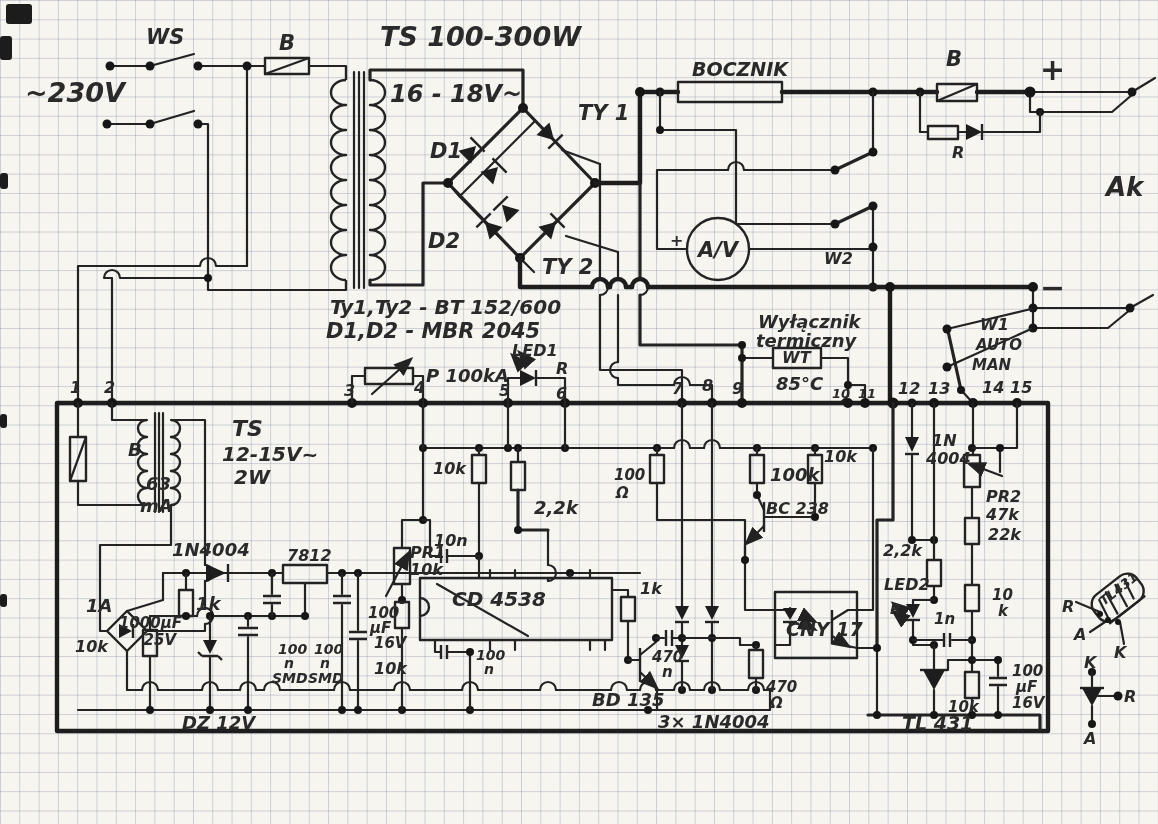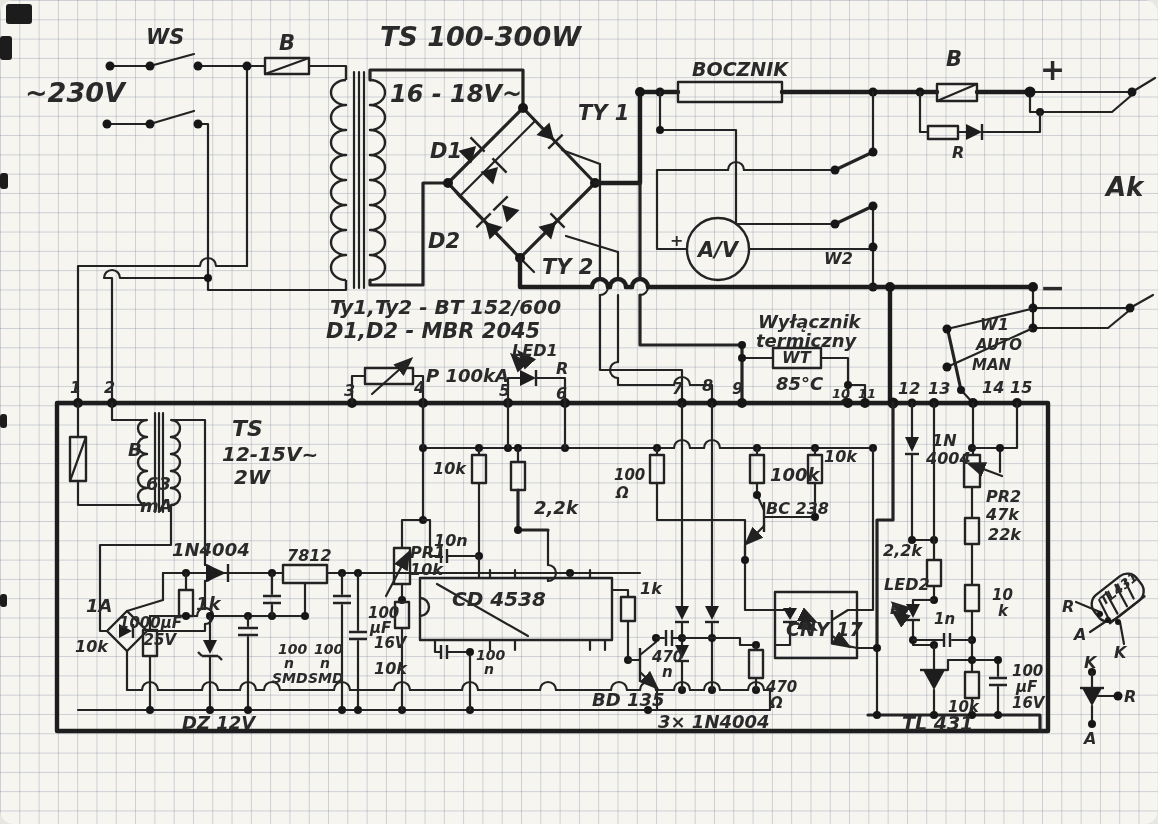--- a/index.html
+++ b/index.html
@@ -4,21 +4,20 @@
 <style>
   html,body{margin:0;padding:0;background:#e8e6e0;}
   .sheet{
     position:relative;width:1158px;height:824px;overflow:hidden;
     background-color:#f6f5f0;
     background-image:
       linear-gradient(rgba(122,132,158,.34) 1px, transparent 1px),
       linear-gradient(90deg, rgba(122,132,158,.34) 1px, transparent 1px);
     background-size:19.3px 19.3px;
     font-family:"DejaVu Sans", sans-serif;
-    border-radius:14px;
   }
   svg{position:absolute;left:0;top:0;}
   .w{stroke:#232323;stroke-width:2.2;fill:none;stroke-linecap:round;stroke-linejoin:round;}
   .wm{stroke:#232323;stroke-width:3.2;fill:none;stroke-linecap:round;stroke-linejoin:round;}
   .wt{stroke:#1d1d1d;stroke-width:4.4;fill:none;stroke-linecap:round;stroke-linejoin:round;}
   .cmp{stroke:#232323;stroke-width:2.4;fill:none;stroke-linejoin:round;}
   .fillb{fill:#1d1d1d;stroke:none;}
   .dot{fill:#161616;stroke:none;}
   text{fill:#2a2a2a;font-style:italic;font-weight:600;font-size:18px;font-family:"DejaVu Sans",sans-serif;}
   .t13{font-size:13px}.t14{font-size:14px}.t15{font-size:15px}.t16{font-size:16px}

